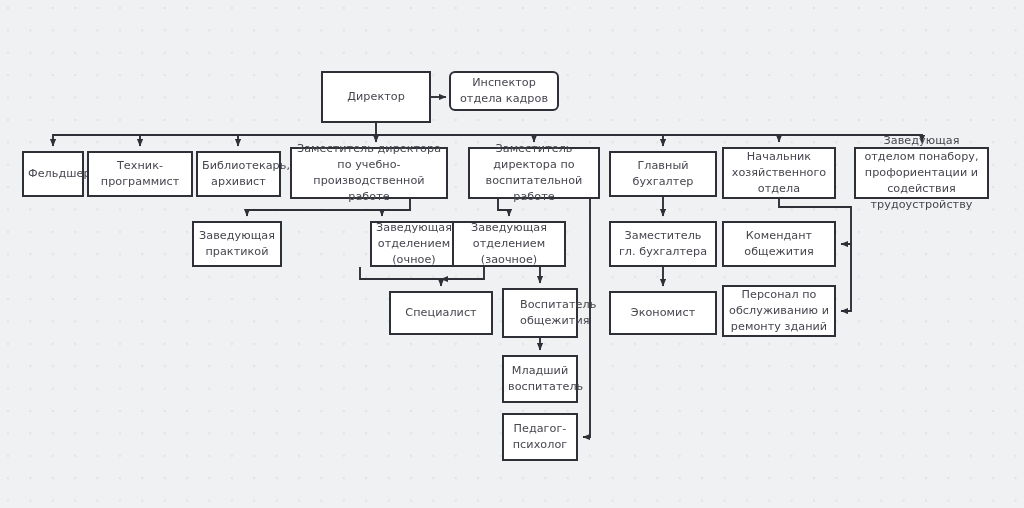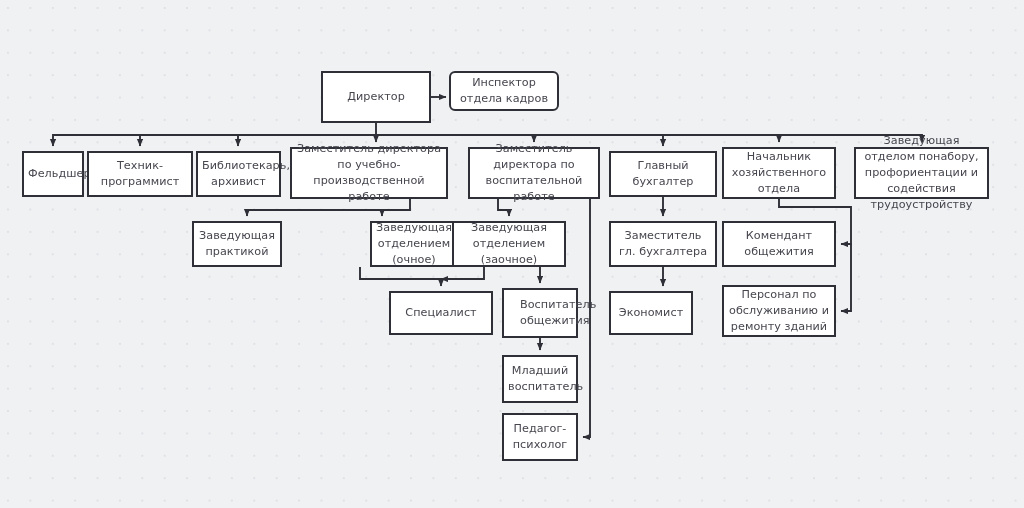--- a/index.html
+++ b/index.html
@@ -156,21 +156,21 @@
   </div>
 
   <div class="node" style="left:389px;top:291px;width:104px;height:44px;">
     <span>Специалист</span>
   </div>
 
   <div class="node" style="left:502px;top:288px;width:76px;height:50px;padding-left:16px;">
     <span>Воспитатель общежития</span>
   </div>
 
-  <div class="node" style="left:609px;top:291px;width:84px;height:44px;">
+  <div class="node" style="left:609px;top:291px;width:108px;height:44px;">
     <span>Экономист</span>
   </div>
 
   <div class="node" style="left:502px;top:355px;width:76px;height:48px;">
     <span>Младший воспитатель</span>
   </div>
 
   <div class="node" style="left:722px;top:285px;width:114px;height:52px;">
     <span>Персонал по обслуживанию и ремонту зданий</span>
   </div>

